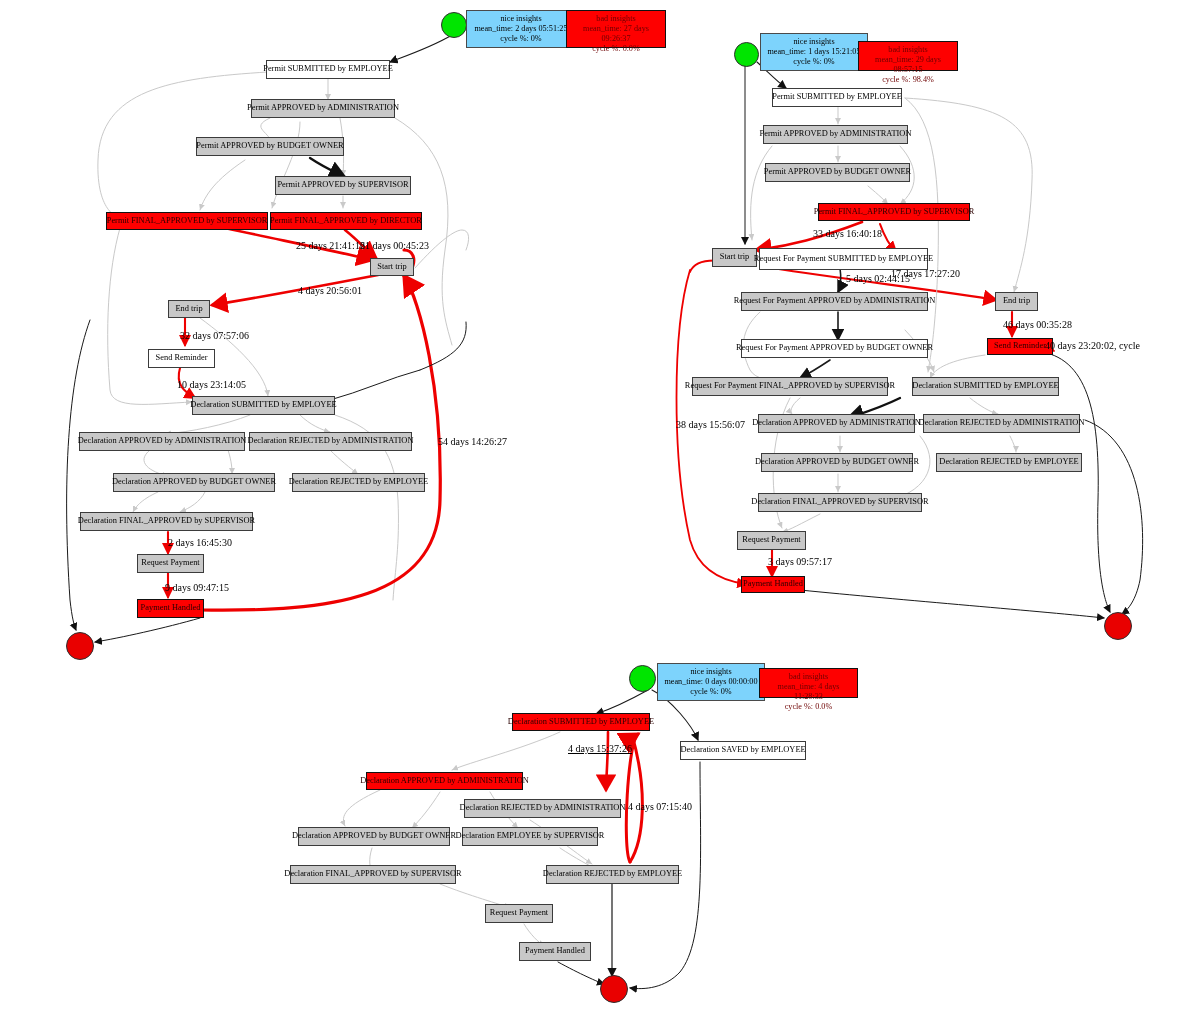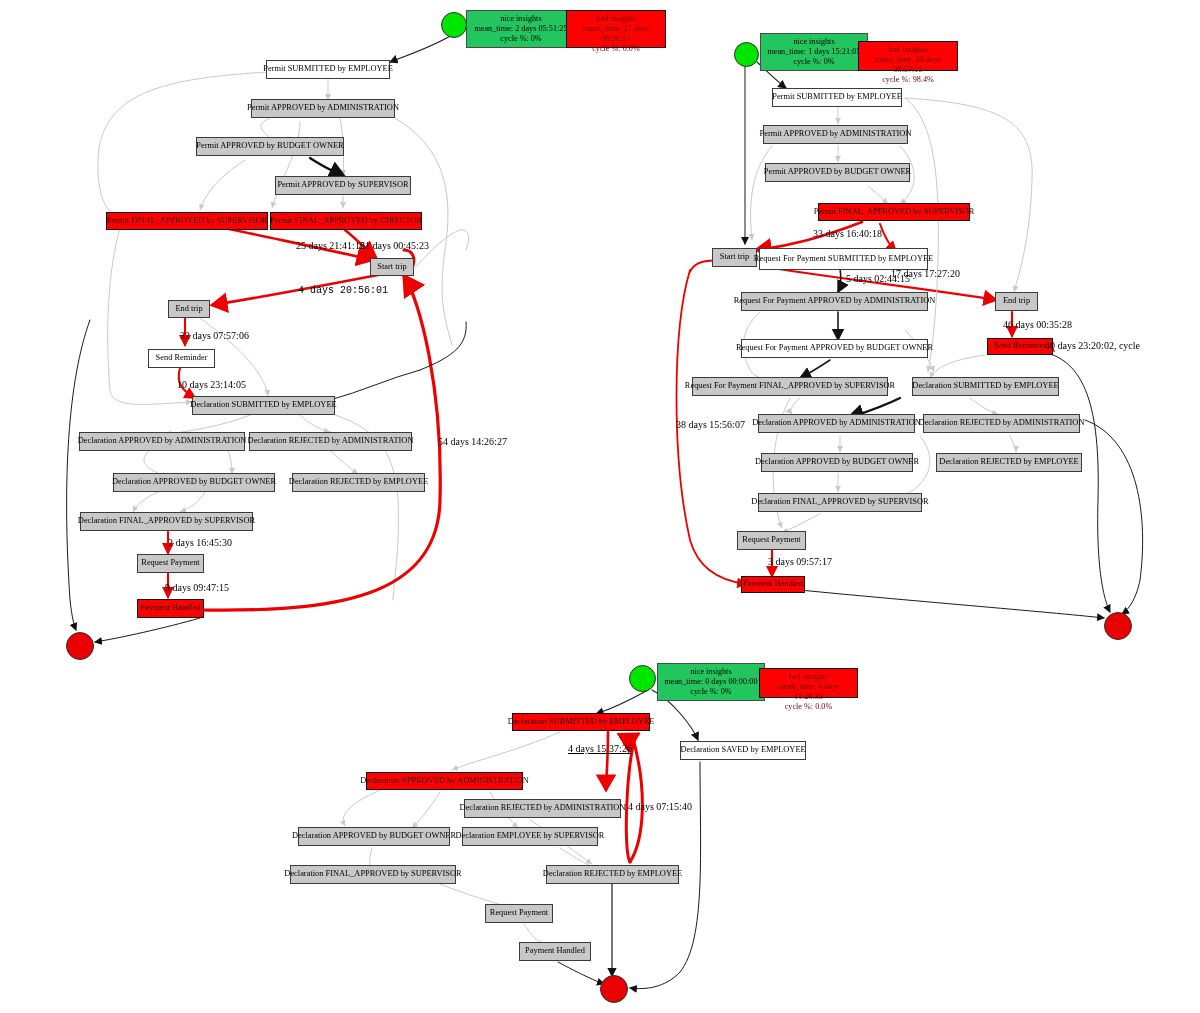--- a/index.html
+++ b/index.html
@@ -47,21 +47,21 @@
   .node.white { background: #ffffff; }
   .node.red {
     background: #fe0000;
     border-color: #111111;
     color: #2a0000;
   }
   .legend {
     position: absolute;
     box-sizing: border-box;
     border: 1px solid #4a4a4a;
-    background: #22c55e;
+    background: #7dd3fc;
     font-size: 8.2px;
     line-height: 1.22;
     text-align: center;
     color: #000;
     padding: 3px 5px 3px 5px;
   }
   .legend.bad {
     background: #fe0000;
     border-color: #111;
     color: #6e0000;
@@ -226,21 +226,21 @@
   <div class="node grey" style="left:249px; top:432px; width:163px; height:19px;">Declaration REJECTED by ADMINISTRATION</div>
   <div class="node grey" style="left:113px; top:473px; width:162px; height:19px;">Declaration APPROVED by BUDGET OWNER</div>
   <div class="node grey" style="left:292px; top:473px; width:133px; height:19px;">Declaration REJECTED by EMPLOYEE</div>
   <div class="node grey" style="left:80px; top:512px; width:173px; height:19px;">Declaration FINAL_APPROVED by SUPERVISOR</div>
   <div class="node grey" style="left:137px; top:554px; width:67px; height:19px;">Request Payment</div>
   <div class="node red" style="left:137px; top:599px; width:67px; height:19px;">Payment Handled</div>
   <div class="circle end" style="left:66px; top:632px; width:26px; height:26px;"></div>
 
   <div class="elabel" style="left:296px; top:241px;">25 days 21:41:12</div>
   <div class="elabel" style="left:360px; top:241px;">61 days 00:45:23</div>
-  <div class="elabel" style="left:298px; top:286px;font-family:Liberation Mono, monospace;">4 days 20:56:01</div>
+  <div class="elabel" style="left:298px; top:286px;">4 days 20:56:01</div>
   <div class="elabel" style="left:180px; top:331px;">32 days 07:57:06</div>
   <div class="elabel" style="left:177px; top:380px;">10 days 23:14:05</div>
   <div class="elabel" style="left:438px; top:437px;">54 days 14:26:27</div>
   <div class="elabel" style="left:168px; top:538px;">2 days 16:45:30</div>
   <div class="elabel" style="left:165px; top:583px;">9 days 09:47:15</div>
 
   <div class="circle start" style="left:734px; top:42px; width:23px; height:23px;"></div>
 
   <div class="legend" style="left:760px; top:33px; width:108px; height:38px;">
     <div>nice insights</div>

